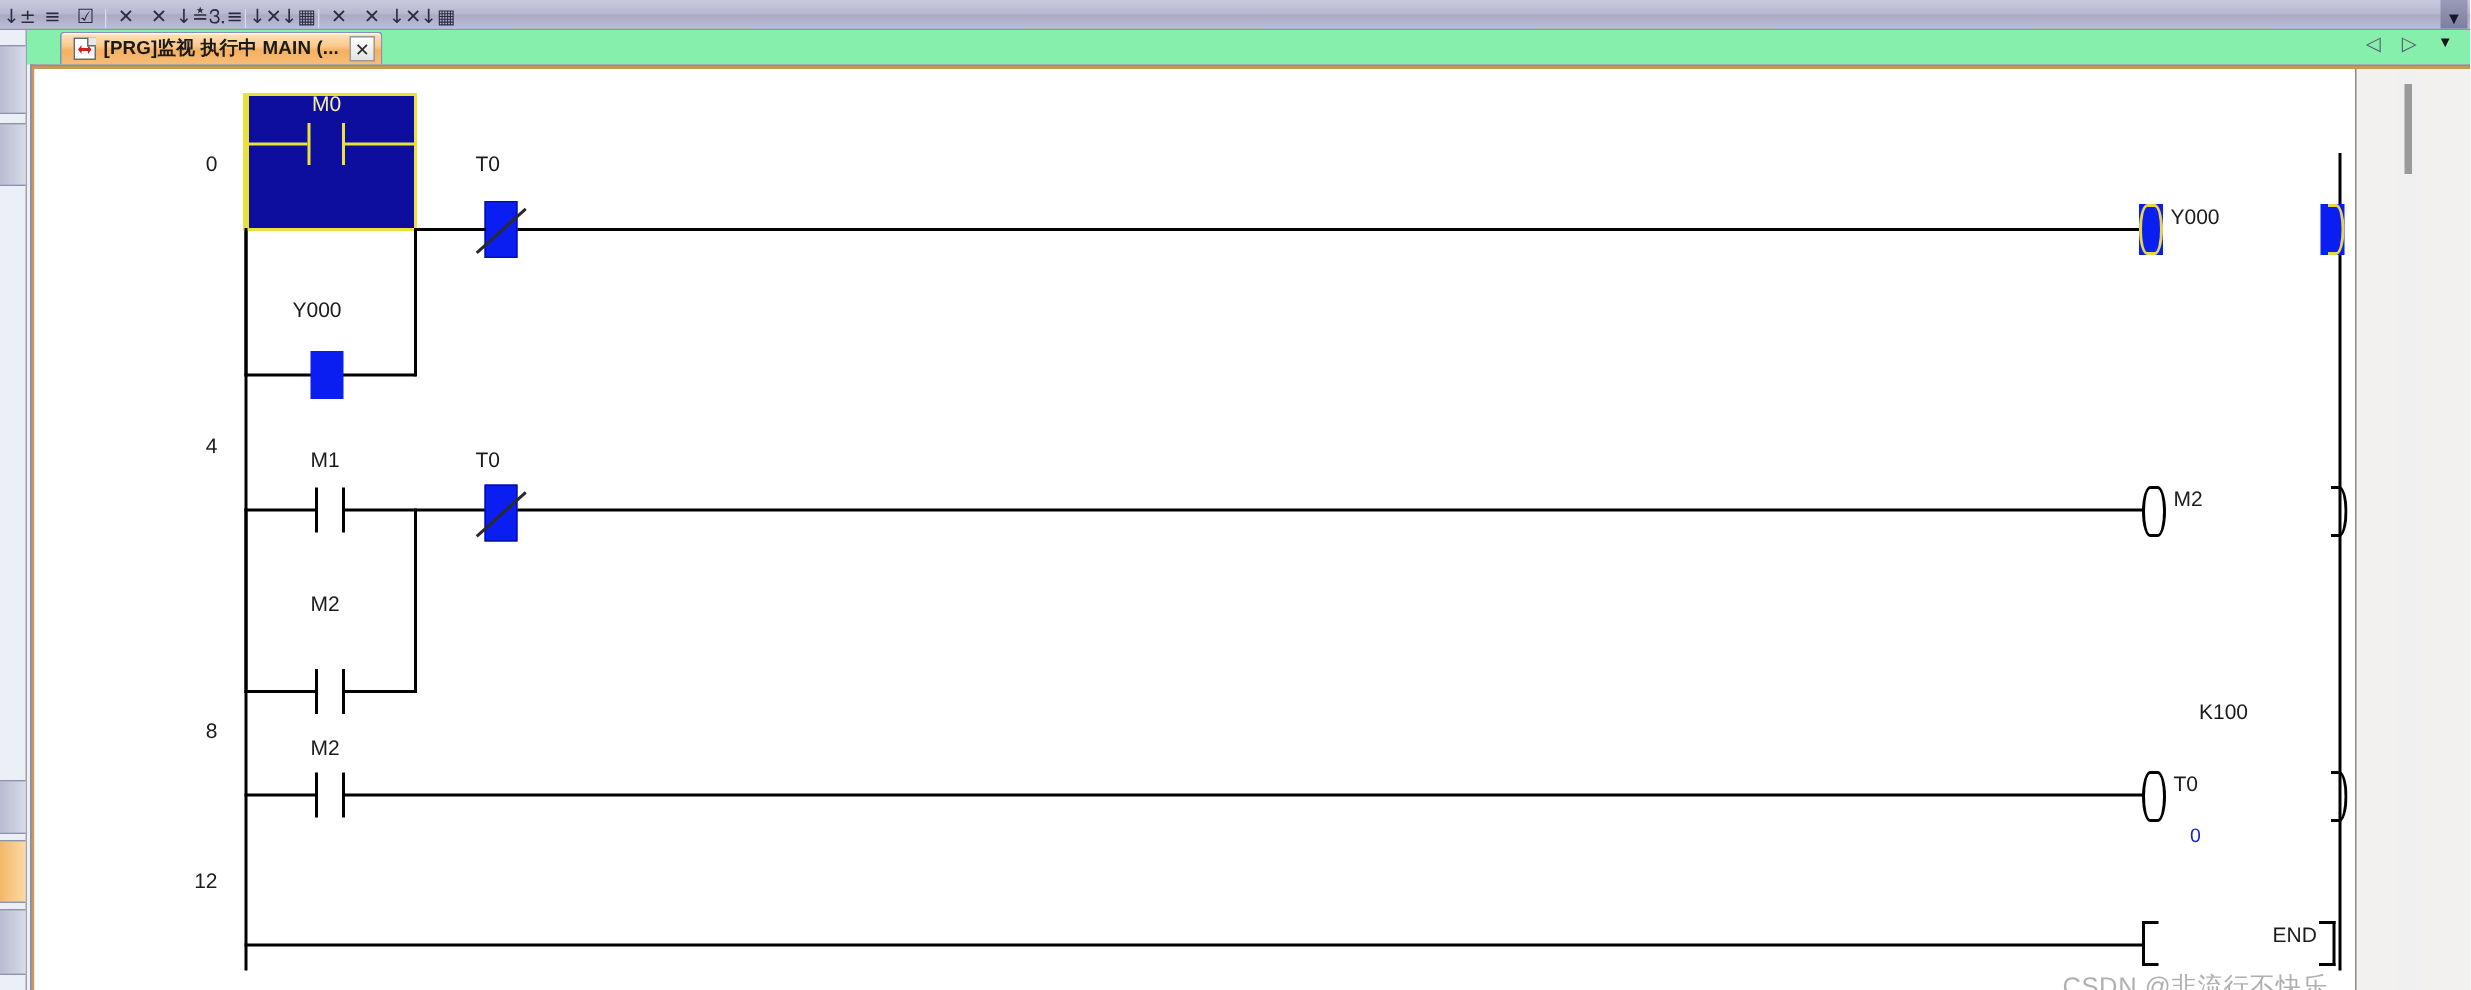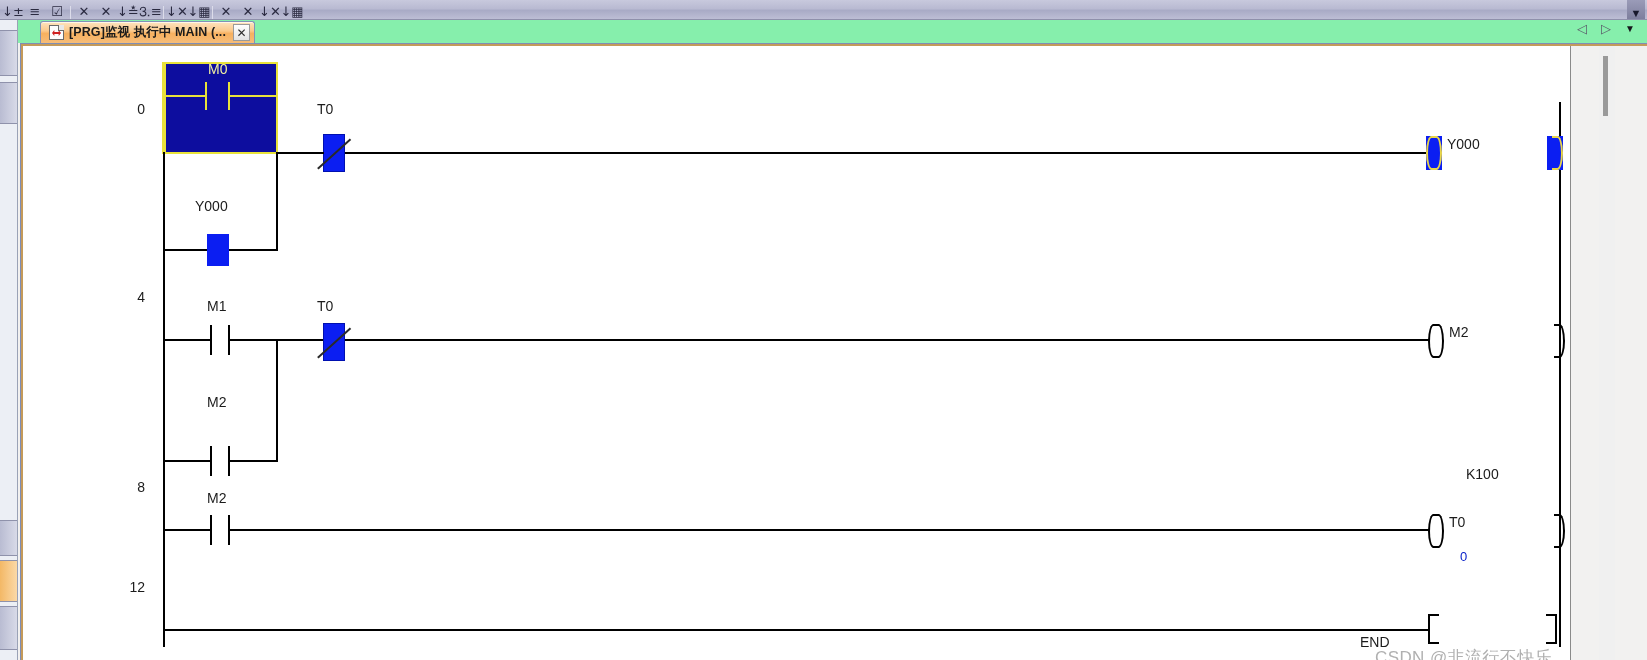--- a/index.html
+++ b/index.html
@@ -445,21 +445,21 @@
       <div class="dev-label" style="left:1426px; top:468px;">T0</div>
       <div class="dev-label blue" style="left:1437px; top:503px; font-size:13px;">0</div>
       <div class="coil" style="left:1526px; top:468px;">
         <span class="pl" style="border-color:transparent;"></span>
           <span class="pr"></span>
       </div>
 
       <div class="step-no" style="left:92px; top:533px; width:30px;">12</div>
       <div class="wire-h" style="left:140px; top:583px; width:1265px;"></div>
       <div class="bracket l" style="left:1405px; top:568px;"></div>
-      <div class="dev-label" style="left:1337px; top:569px;margin-top:19px;">END</div>
+      <div class="dev-label" style="left:1492px; top:569px;">END</div>
       <div class="bracket r" style="left:1523px; top:568px;"></div>
 
       <div class="watermark" style="left:1352px; top:600px;">CSDN @非流行不快乐</div>
 
     </div>
 
     <div class="right-rail">
       <div class="sb-track"></div>
       <div class="sb-thumb"></div>
     </div>

